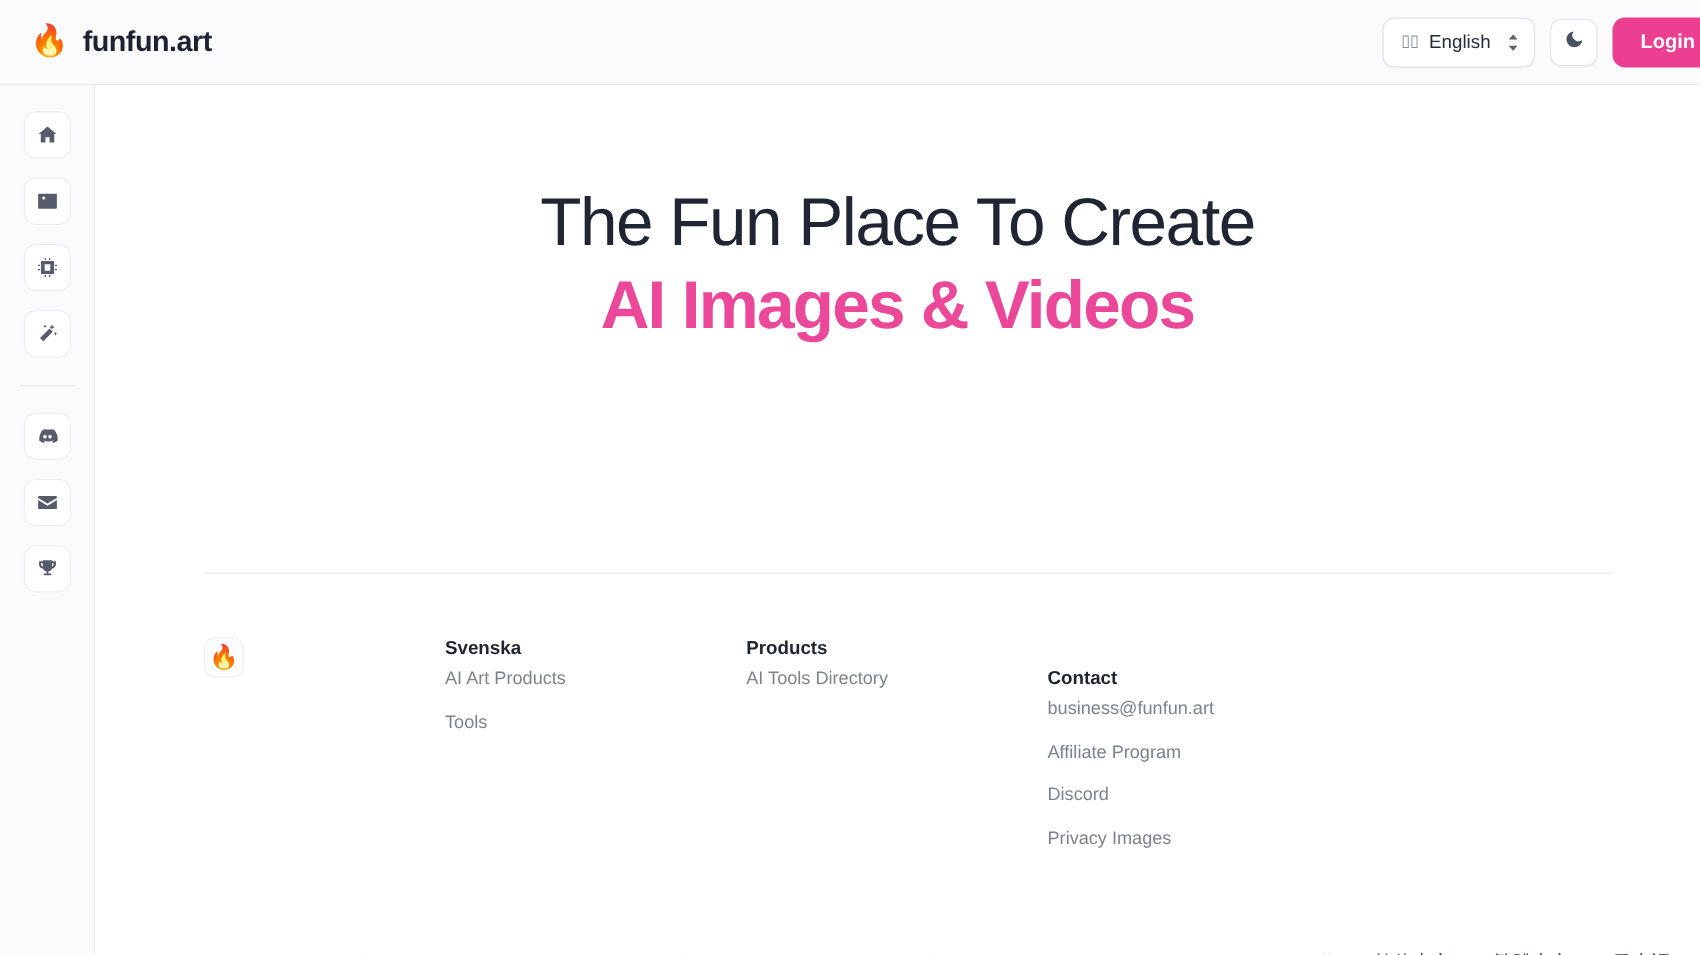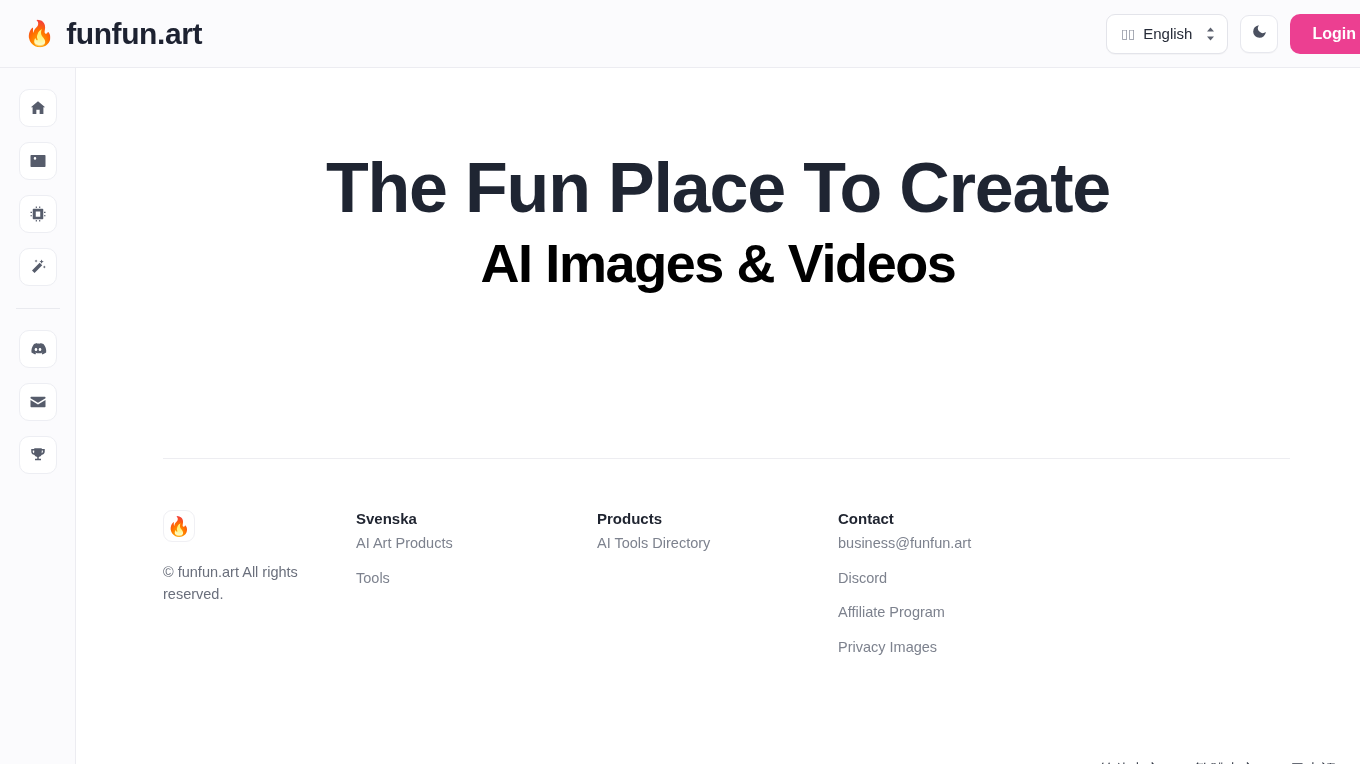--- a/index.html
+++ b/index.html
@@ -36,21 +36,21 @@
     gap: 11px;
     margin-left: 24px;
     cursor: pointer;
   }
   .brand-flame {
     font-size: 25px;
     line-height: 1;
     display: block;
   }
   .brand-name {
-    font-size: 30px;
+    font-size: 23px;
     font-weight: 700;
     letter-spacing: -0.4px;
     color: #1d2231;
   }
 
   .topbar-right {
     margin-left: auto;
     display: flex;
     align-items: center;
     gap: 12px;
@@ -156,31 +156,31 @@
     height: 696px;
     background: #fff;
     overflow: hidden;
   }
 
   .hero {
     padding-top: 79px;
     text-align: center;
   }
   .hero-line1 {
-    font-size: 70px;
-    font-weight: 700;
+    font-size: 54px;
+    font-weight: 400;
     letter-spacing: -1.2px;
     color: #1f2532;
     line-height: 1.18;
   }
   .hero-line2 {
     font-size: 54px;
     font-weight: 800;
     letter-spacing: -1.4px;
-    color: #000000;
+    color: #ec4899;
     line-height: 1.24;
   }
 
   
   .footer-wrap {
     position: absolute;
     top: 390px;
     left: 87px;
     width: 1127px;
   }
@@ -188,21 +188,21 @@
     height: 1px;
     background: #ededf1;
     width: 100%;
   }
   .footer-cols {
     display: flex;
     padding-top: 51px;
   }
   .fcol-brand { width: 193px; }
   .fcol { width: 241px; }
-  .fcol-contact { width: 300px; }
+  .fcol-contact { width: 300px; margin-top: 24px; }
 
   .footer-logo {
     width: 32px; height: 32px;
     border-radius: 9px;
     background: #fff;
     border: 1px solid #f0f0f4;
     display: flex; align-items: center; justify-content: center;
     font-size: 19px;
     line-height: 1;
   }
@@ -359,39 +359,38 @@
 
   <div class="footer-wrap">
     <div class="footer-rule"></div>
 
     <div class="footer-cols">
 
       <div class="fcol-brand">
         <div class="footer-logo">
           <span>🔥</span>
         </div>
-        <div class="footer-copy">© funfun.art All rights reserved.</div>
       </div>
 
       <div class="fcol">
         <div class="fcol-title">Svenska</div>
         <a class="fcol-link">AI Art Products</a>
         <a class="fcol-link">Tools</a>
       </div>
 
       <div class="fcol">
         <div class="fcol-title">Products</div>
         <a class="fcol-link">AI Tools Directory</a>
       </div>
 
       <div class="fcol-contact">
         <div class="fcol-title">Contact</div>
         <a class="fcol-link">business@funfun.art</a>
+        <a class="fcol-link">Affiliate Program</a>
         <a class="fcol-link">Discord</a>
-        <a class="fcol-link">Affiliate Program</a>
         <a class="fcol-link">Privacy Images</a>
       </div>
 
     </div>
   </div>
 
   <div class="lang-list" id="lang-list">
       <span class="lang-item">
         <span class="tofu">▯▯</span>
         <span class="lname">English</span>

